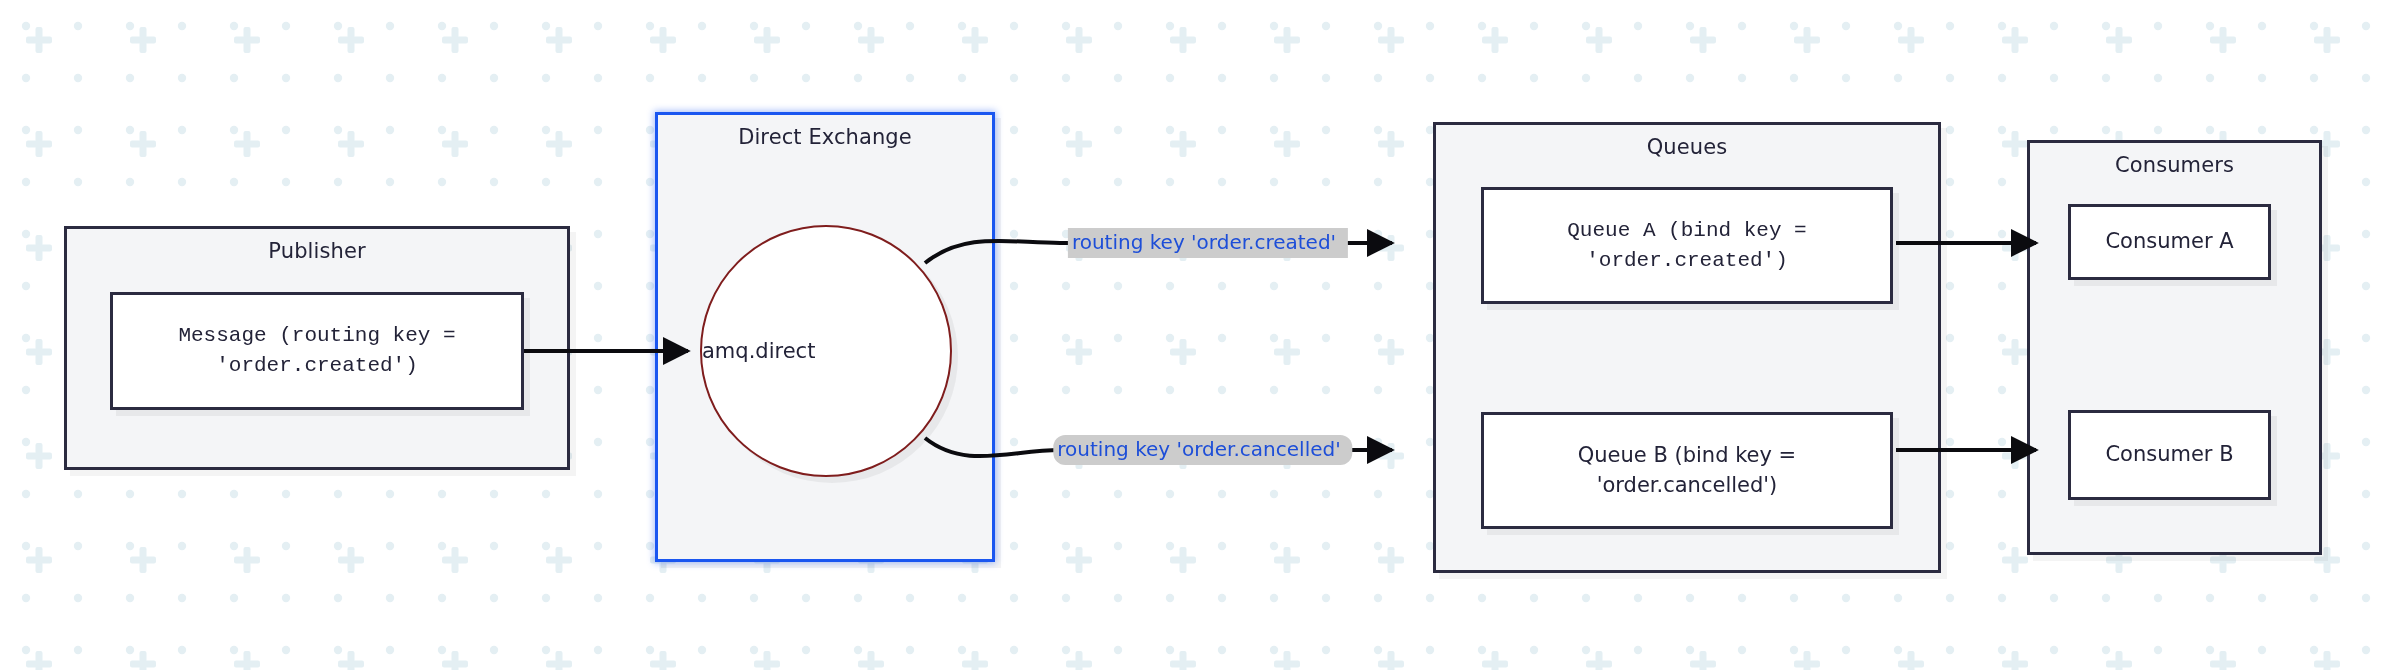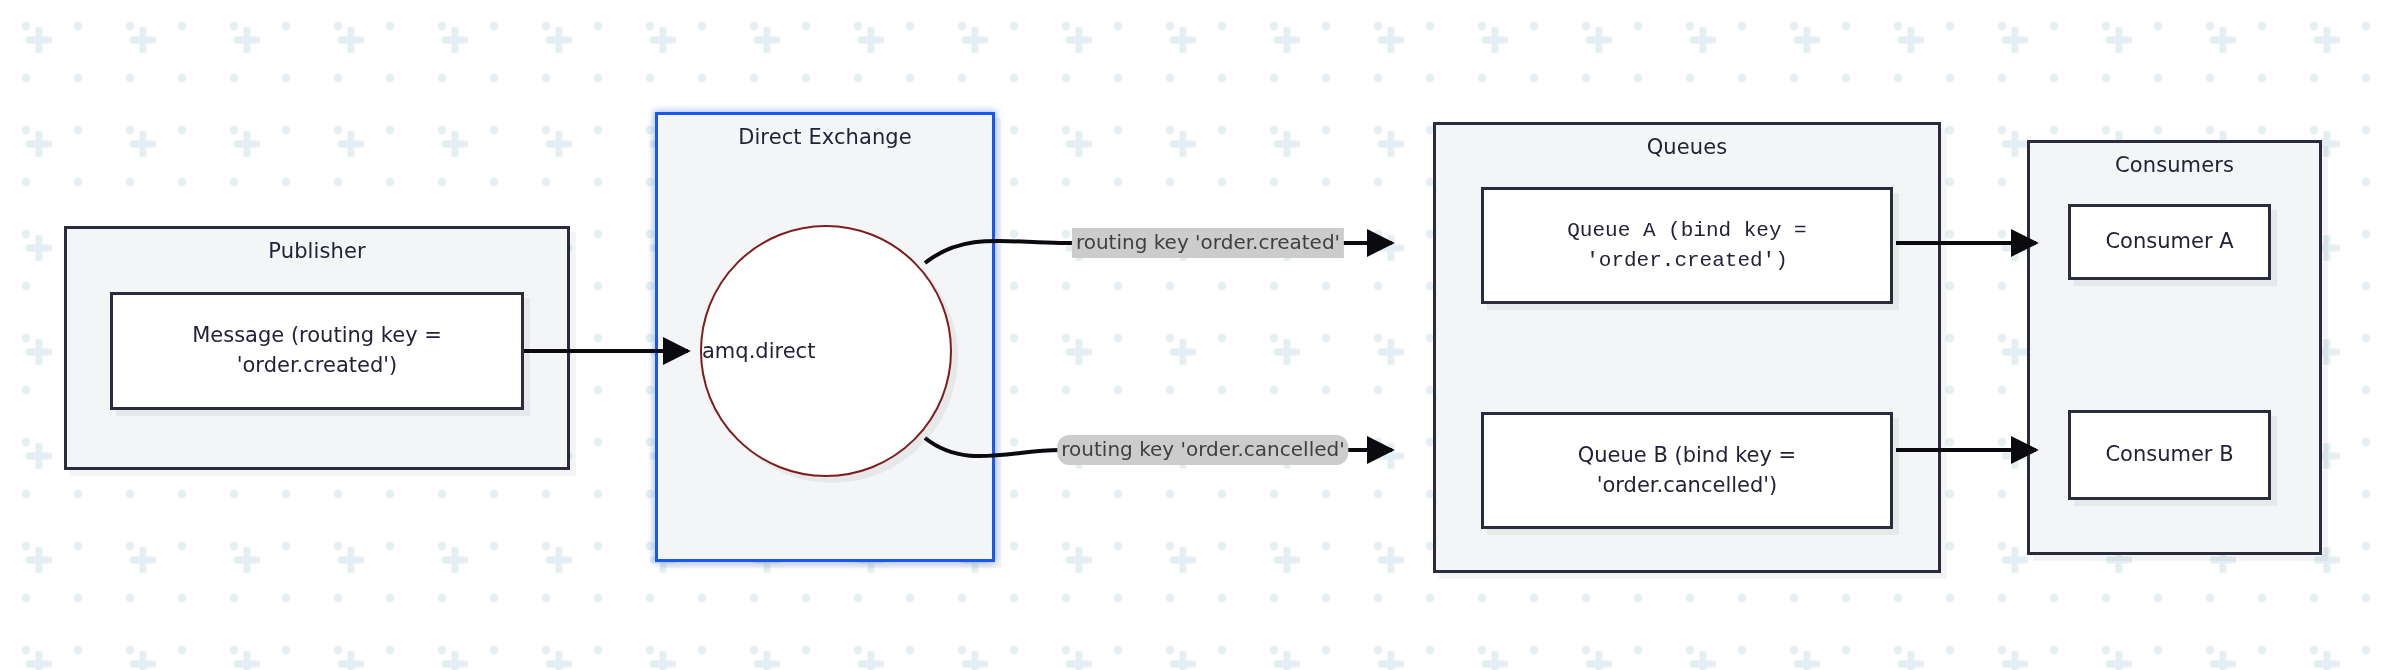--- a/index.html
+++ b/index.html
@@ -83,24 +83,24 @@
     align-items: center;
     justify-content: flex-start;
     font-size: 21px;
     color: #232338;
     z-index: 4;
   }
   .edge-label {
     position: absolute;
     z-index: 5;
     background: #cccccc;
-    color: #404040;
+    color: #1d4ed8;
     font-size: 20px;
     line-height: 1.15;
-    padding: 3px 4px 4px 4px;
+    padding: 3px 12px 4px 4px;
     white-space: nowrap;
     transform: translate(-50%, -50%);
   }
 </style>
 </head>
 <body>
 
 <div id="canvas">
 
   <svg id="grid-bg" width="2408" height="670" viewBox="0 0 2408 670">
@@ -114,21 +114,21 @@
       </pattern>
     </defs>
     <rect x="0" y="0" width="2408" height="670" fill="url(#dotcell)"></rect>
     <rect x="0" y="0" width="2408" height="670" fill="url(#crosscell)"></rect>
   </svg>
 
   <div class="node cluster" style="left:64px; top:226px; width:506px; height:244px;">
     <div class="cluster-title">Publisher</div>
   </div>
   <div class="leafbox" style="left:110px; top:292px; width:414px; height:118px;">
-    <span style="white-space:pre-line;">Message (routing key =
+    <span style="white-space:pre-line;font-family:Liberation Mono, monospace;">Message (routing key =
 'order.created')</span>
   </div>
 
   <div class="node cluster accent" style="left:655px; top:112px; width:340px; height:450px;">
     <div class="cluster-title">Direct Exchange</div>
   </div>
   <div class="circlenode" style="left:700px; top:225px; width:252px; height:252px;">
     <span>amq.direct</span>
   </div>
 

